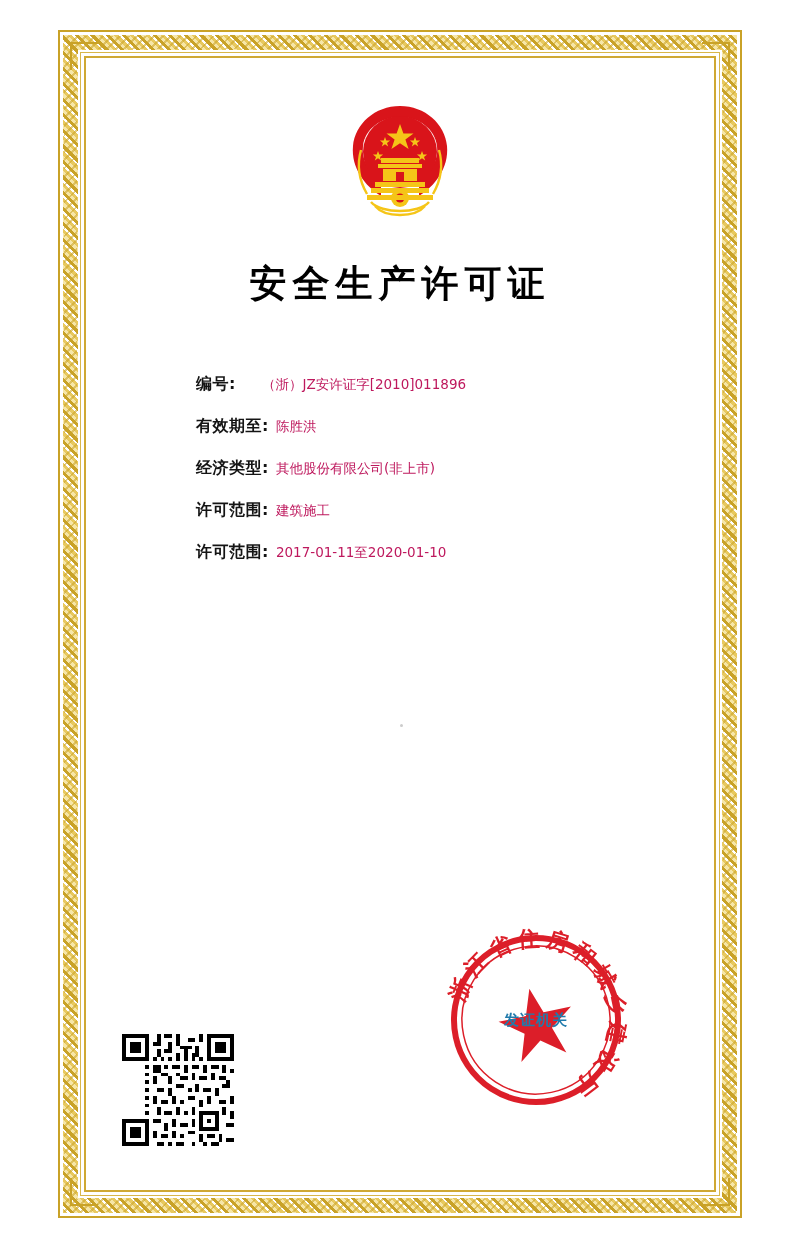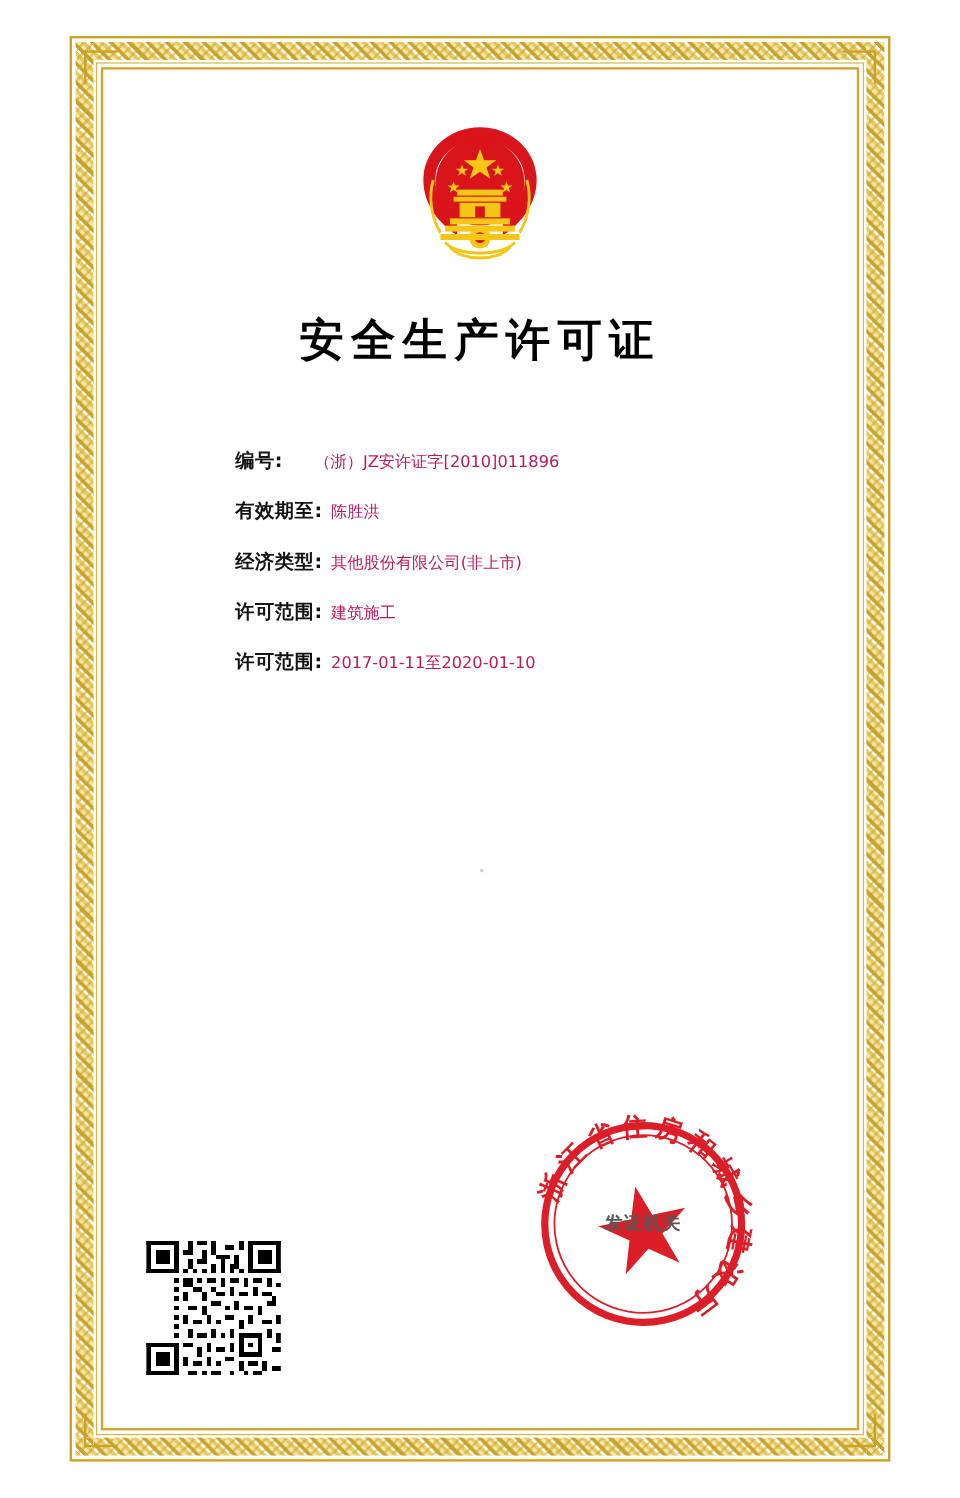--- a/index.html
+++ b/index.html
@@ -189,21 +189,21 @@
   .seal-text {
     position: absolute;
     left: 0;
     right: 0;
     top: 50%;
     transform: translateY(-50%);
     text-align: center;
     font-family: "DejaVu Sans", "Liberation Sans", sans-serif;
     font-size: 15px;
     font-weight: bold;
-    color: #404040;
+    color: #0369a1;
     letter-spacing: 1px;
     pointer-events: none;
   }
 </style>
 </head>
 <body>
 
 <div class="certificate">
 
   <div class="frame-outer"></div>

